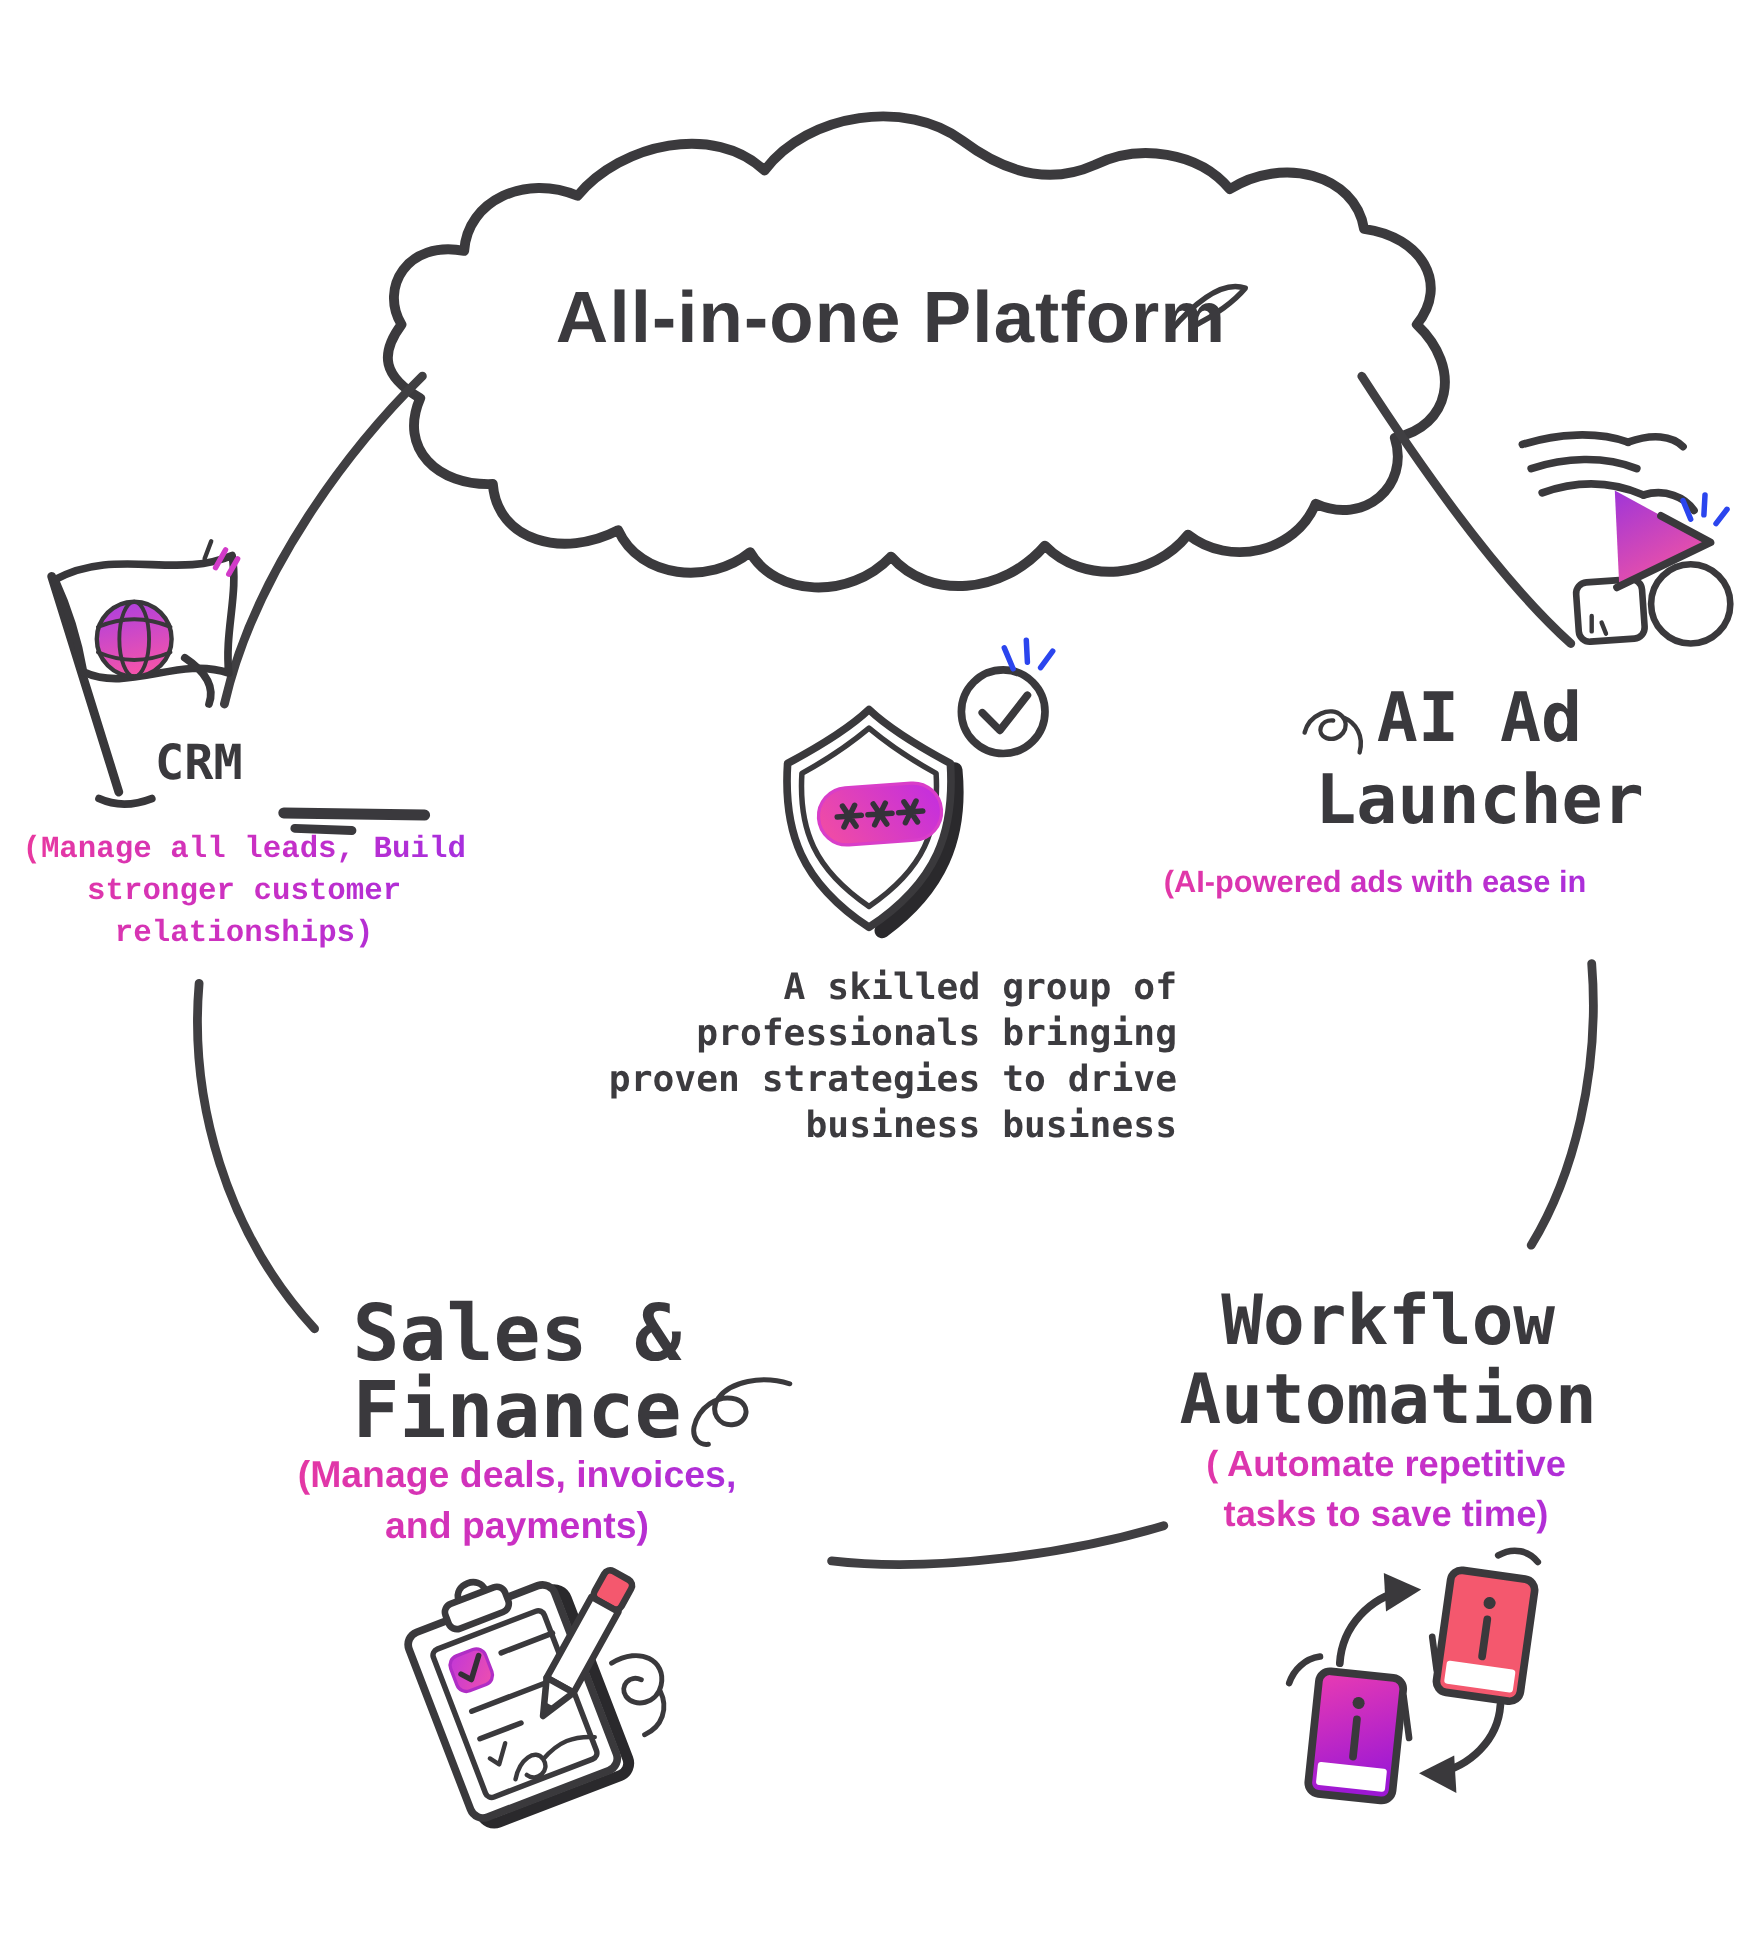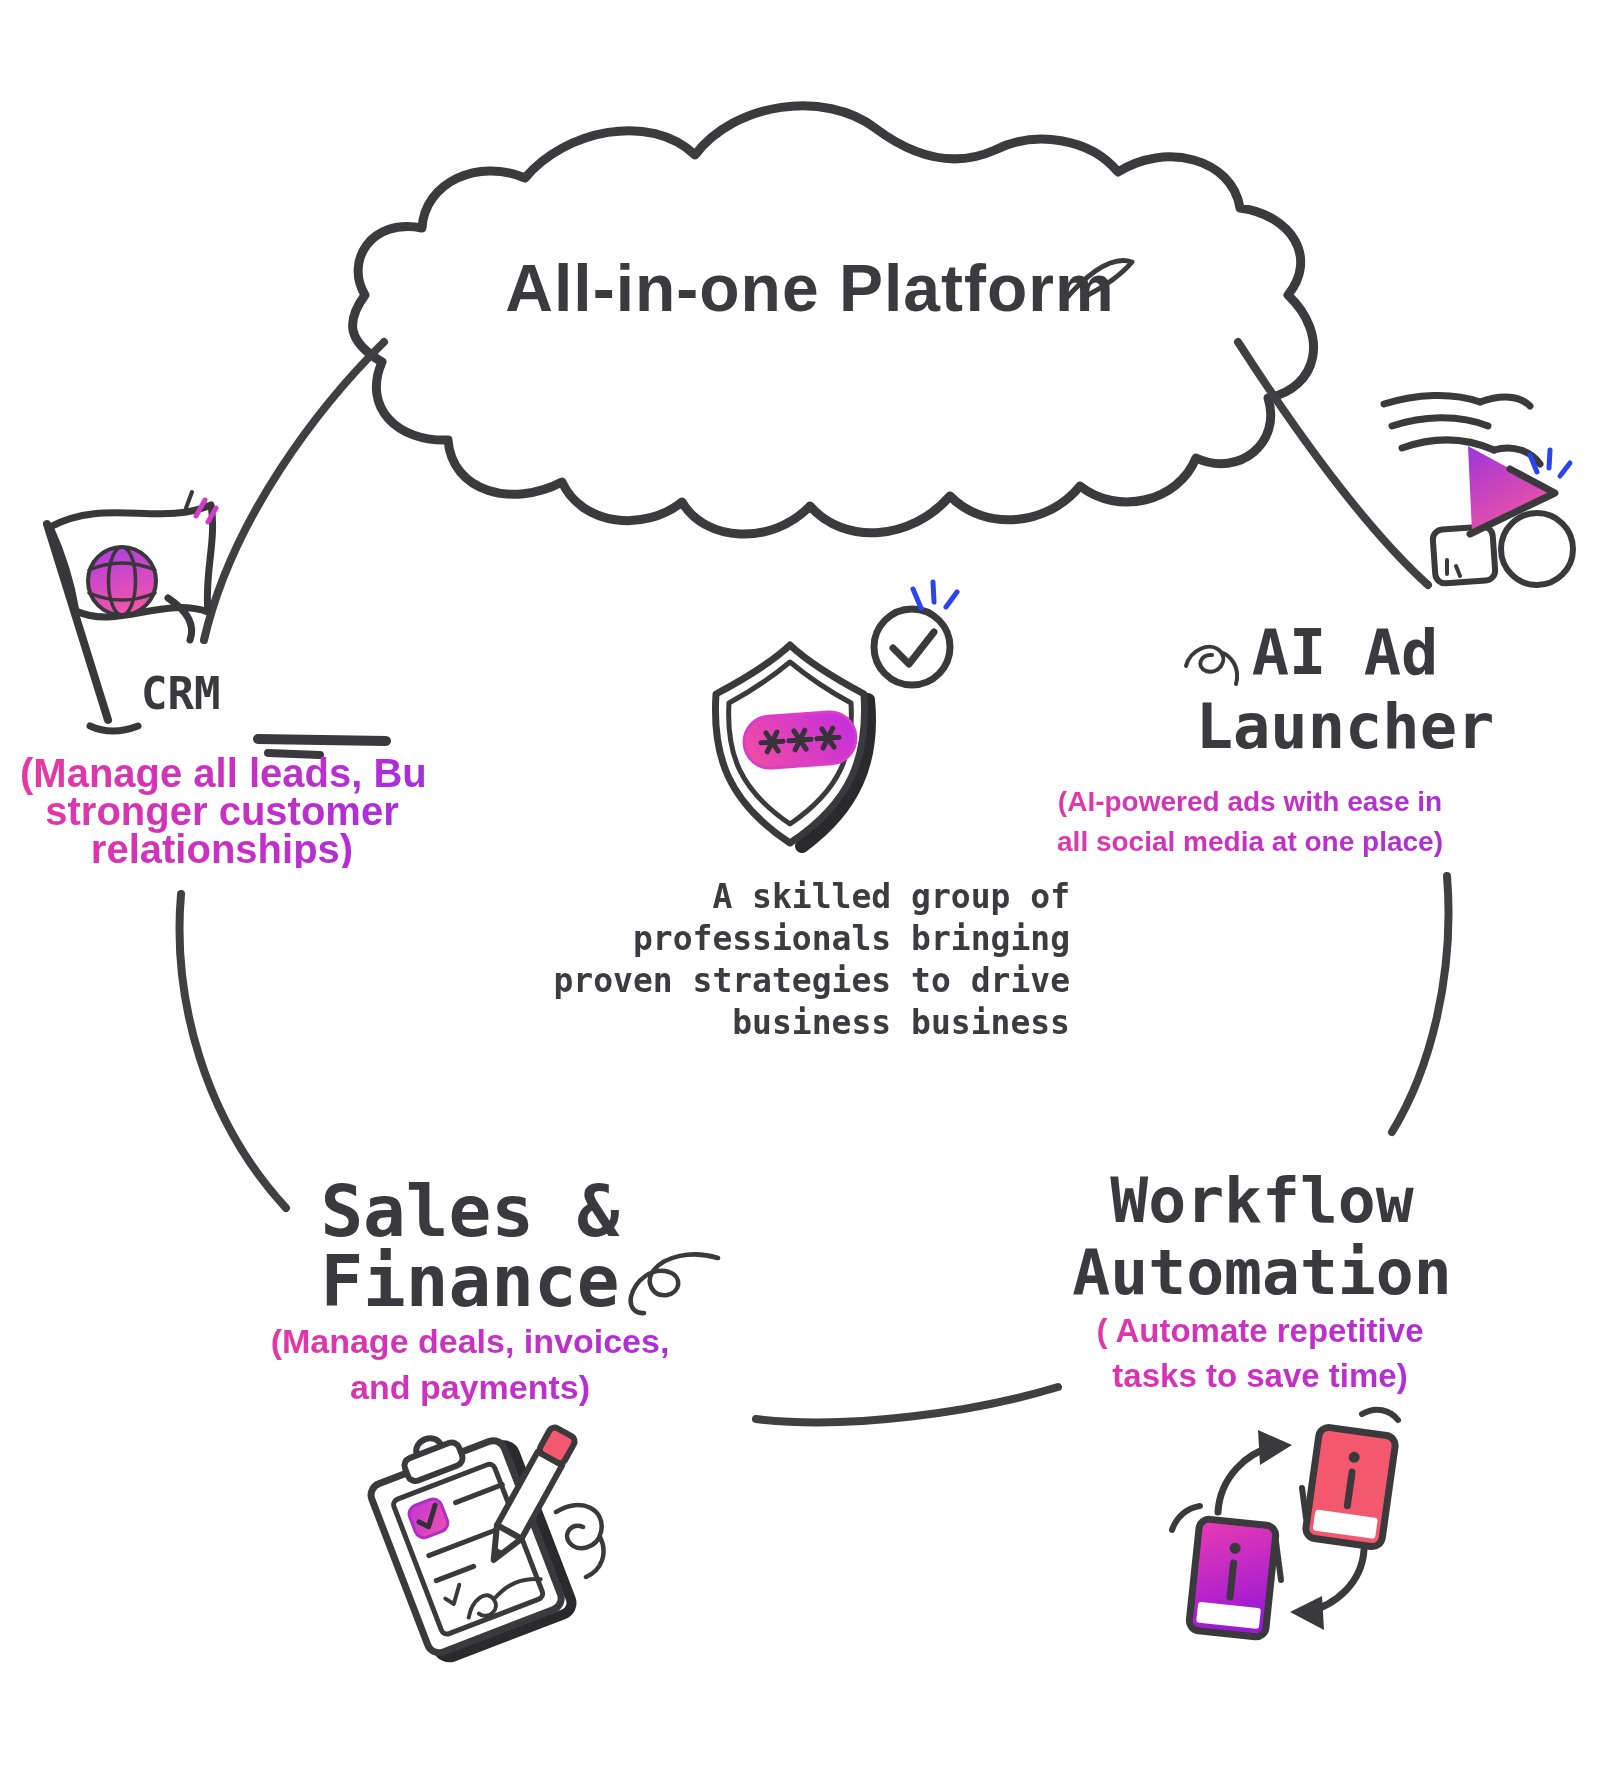--- a/index.html
+++ b/index.html
@@ -175,31 +175,30 @@
         <rect x="1201" y="1605" width="63" height="21" rx="3" fill="#ffffff" stroke="none"></rect>
         <circle cx="1232" cy="1548" r="5.5" fill="#3a393c" stroke="none"></circle>
         <path d="M1232,1563 L1232,1597" stroke-width="7"></path>
       </g>
     </g>
   </svg>
 
   <div class="txt t-title" style="left:320px;top:250px;width:980px;">All-in-one Platform</div>
 
   <div class="txt t-mono" style="left:141px;top:668px;font-size:44px;">CRM</div>
-  <div class="txt t-marker" style="left:20px;top:754px;width:404px;font-size:40px;line-height:38px;">
+  <div class="txt t-marker" style="left:20px;top:754px;width:404px;font-size:28px;line-height:38px;font-family:Liberation Mono, monospace;">
     <span class="sub-line">(Manage all leads, Build</span>
     <span class="sub-line">stronger customer</span>
     <span class="sub-line">relationships)</span>
   </div>
 
   <div class="txt t-mono" style="left:1145px;top:690px;width:400px;font-size:62px;">Launcher</div>
   <div class="txt t-mono" style="left:1145px;top:616px;width:400px;font-size:62px;">AI Ad</div>
   <div class="txt t-marker" style="left:1010px;top:782px;width:480px;font-size:28px;line-height:40px;">
     <span class="sub-line">(AI-powered ads with ease in</span>
-    <span class="sub-line">all social media at one place)</span>
   </div>
 
   <div class="txt t-par" style="left:530px;top:876px;width:540px;">
     <span class="sub-line">A skilled group of</span>
     <span class="sub-line">professionals bringing</span>
     <span class="sub-line">proven strategies to drive</span>
     <span class="sub-line">business business</span>
   </div>
 
   <div class="txt t-mono" style="left:270px;top:1170px;width:400px;font-size:71px;">Sales &amp;</div>

